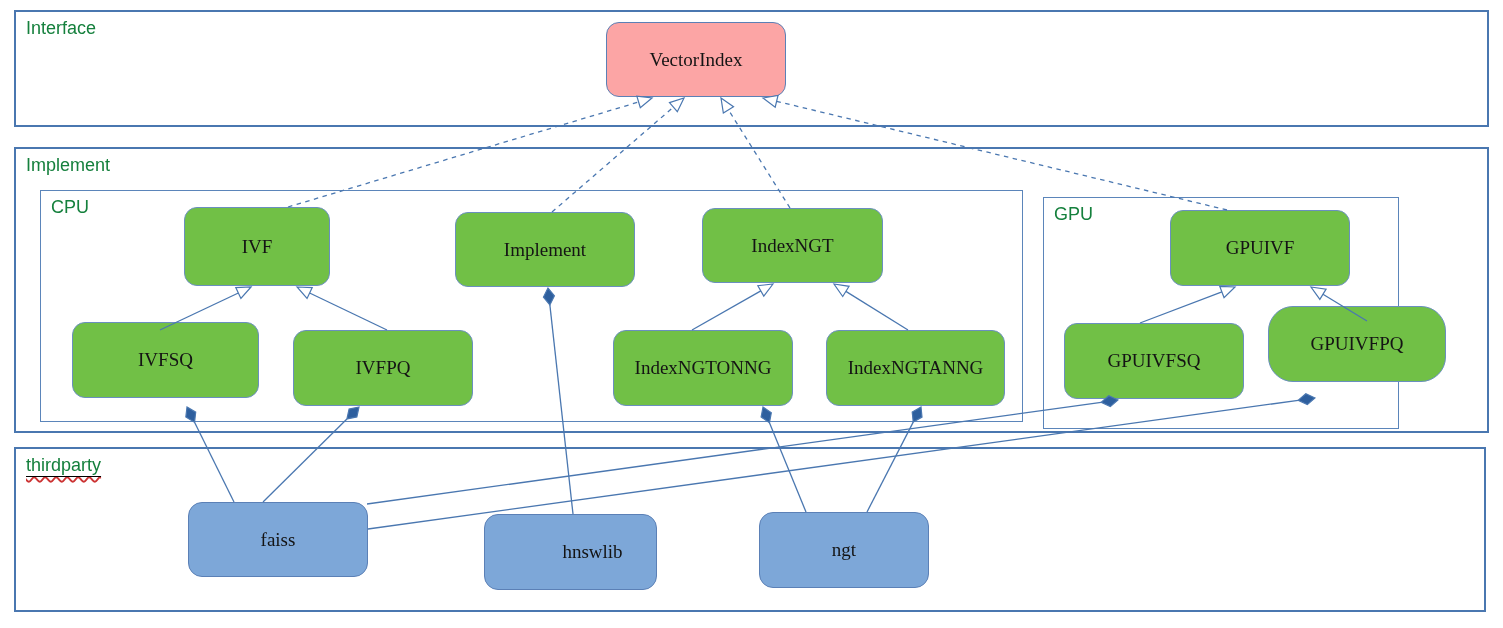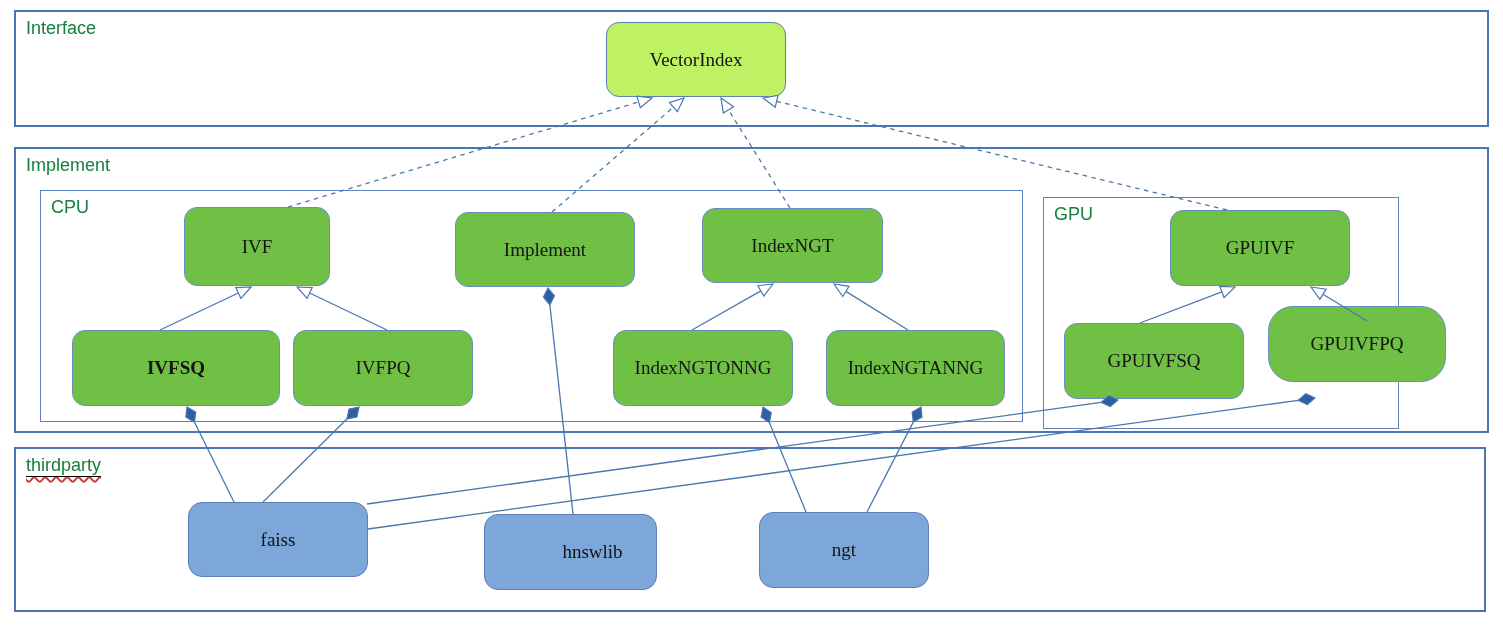--- a/index.html
+++ b/index.html
@@ -19,21 +19,21 @@
   }
   .container-label.squiggle .solid-underline{
     text-decoration:underline solid #000;text-decoration-thickness:1px;
   }
   .node{
     position:absolute;box-sizing:border-box;display:flex;align-items:center;justify-content:center;
     font-family:"Liberation Serif",serif;font-size:19px;color:#141414;text-align:center;
   }
   .node.green{background:#71c046;border:1.3px solid #6a8fbf;border-radius:13px;}
   .node.blue{background:#7da7d8;border:1.3px solid #5b80b6;border-radius:14px;}
-  .node.pink{background:#bef264;border:1.3px solid #5b80b6;border-radius:13px;}
+  .node.pink{background:#fca5a5;border:1.3px solid #5b80b6;border-radius:13px;}
   #edge-layer{
     position:absolute;left:0;top:0;width:1503px;height:628px;pointer-events:none;
   }
 </style>
 </head>
 <body>
 
 <div id="canvas">
   <div id="container-layer">
       <div class="container" style="left: 14px; top: 10px; width: 1475px; height: 117px;">
@@ -58,21 +58,21 @@
       </div>
       <div class="node green" style="left: 184px; top: 207px; width: 146px; height: 79px;">
         <span>IVF</span>
       </div>
       <div class="node green" style="left: 455px; top: 212px; width: 180px; height: 75px;">
         <span>Implement</span>
       </div>
       <div class="node green" style="left: 702px; top: 208px; width: 181px; height: 75px;">
         <span>IndexNGT</span>
       </div>
-      <div class="node green" style="left: 72px; top: 330px; width: 208px; height: 76px; font-weight: bold;">
+      <div class="node green" style="left: 72px; top: 322px; width: 187px; height: 76px;">
         <span>IVFSQ</span>
       </div>
       <div class="node green" style="left: 293px; top: 330px; width: 180px; height: 76px; justify-content: center;">
         <span>IVFPQ</span>
       </div>
       <div class="node green" style="left: 613px; top: 330px; width: 180px; height: 76px;">
         <span>IndexNGTONNG</span>
       </div>
       <div class="node green" style="left: 826px; top: 330px; width: 179px; height: 76px;">
         <span>IndexNGTANNG</span>

